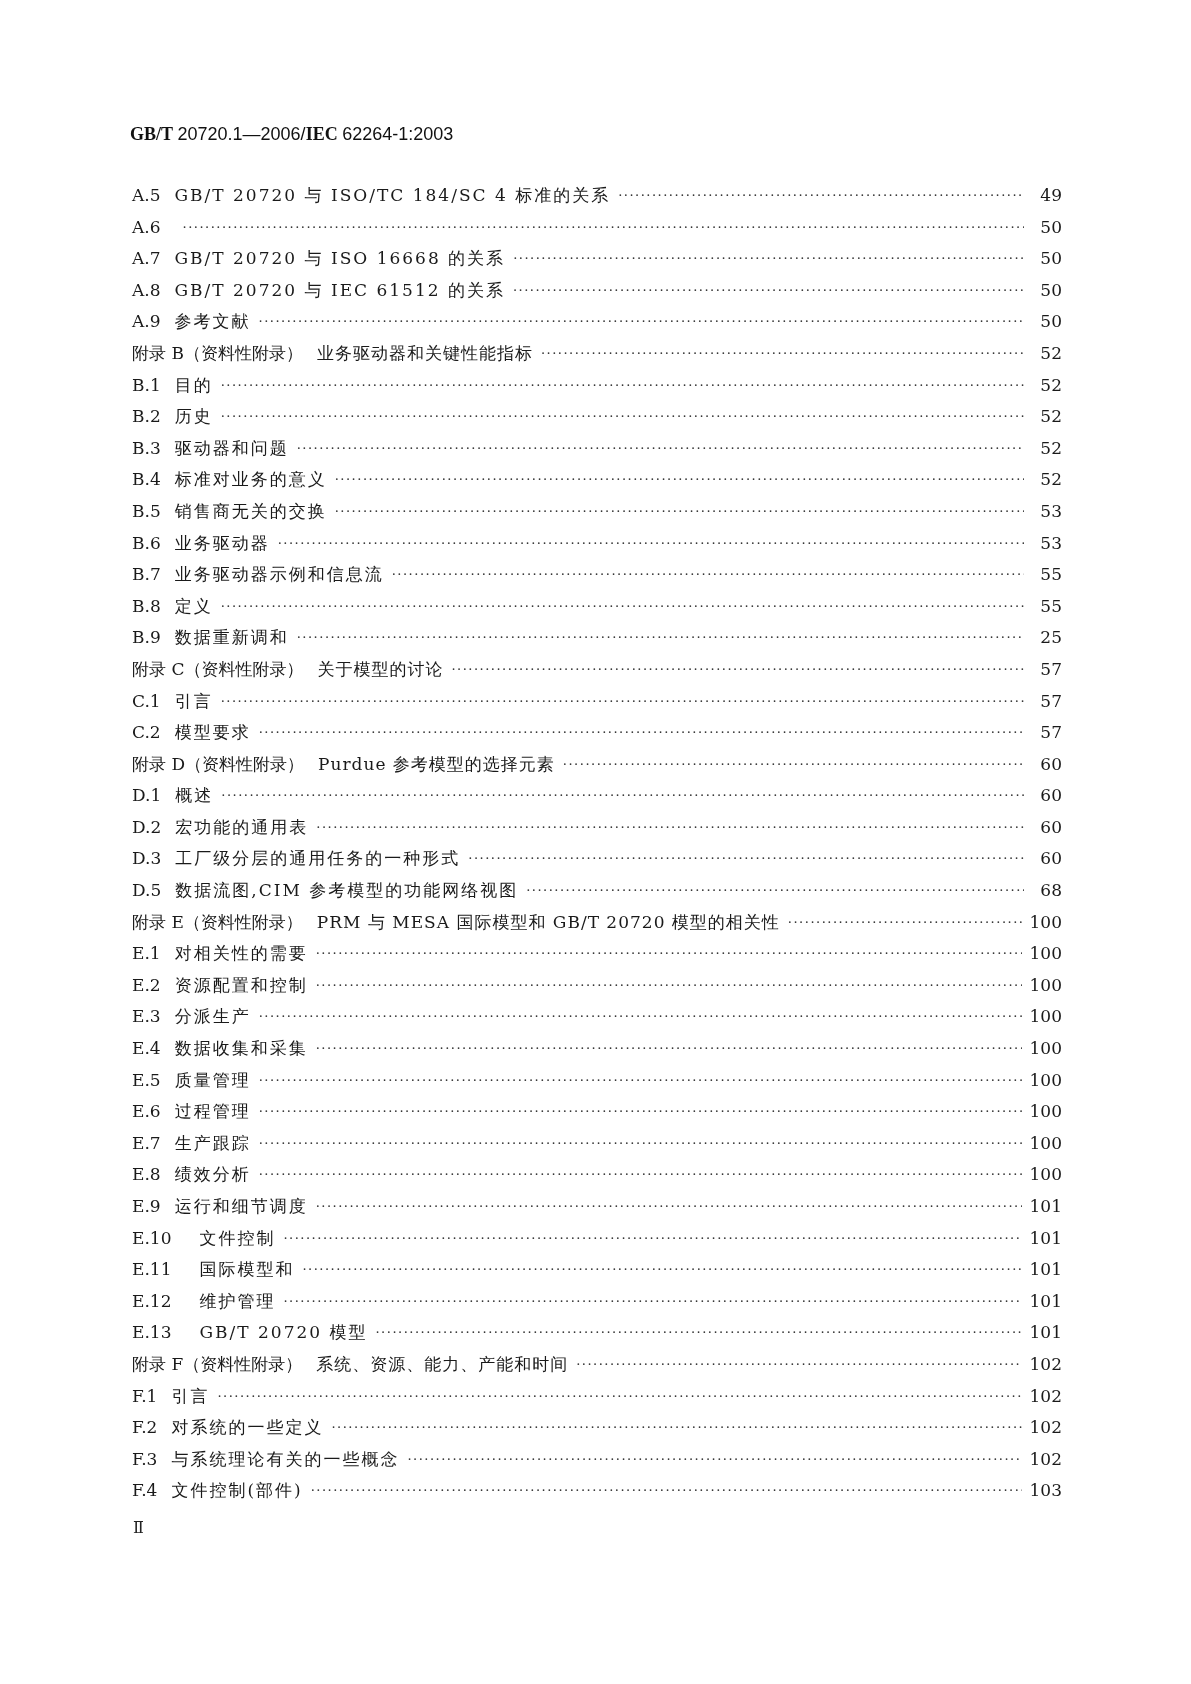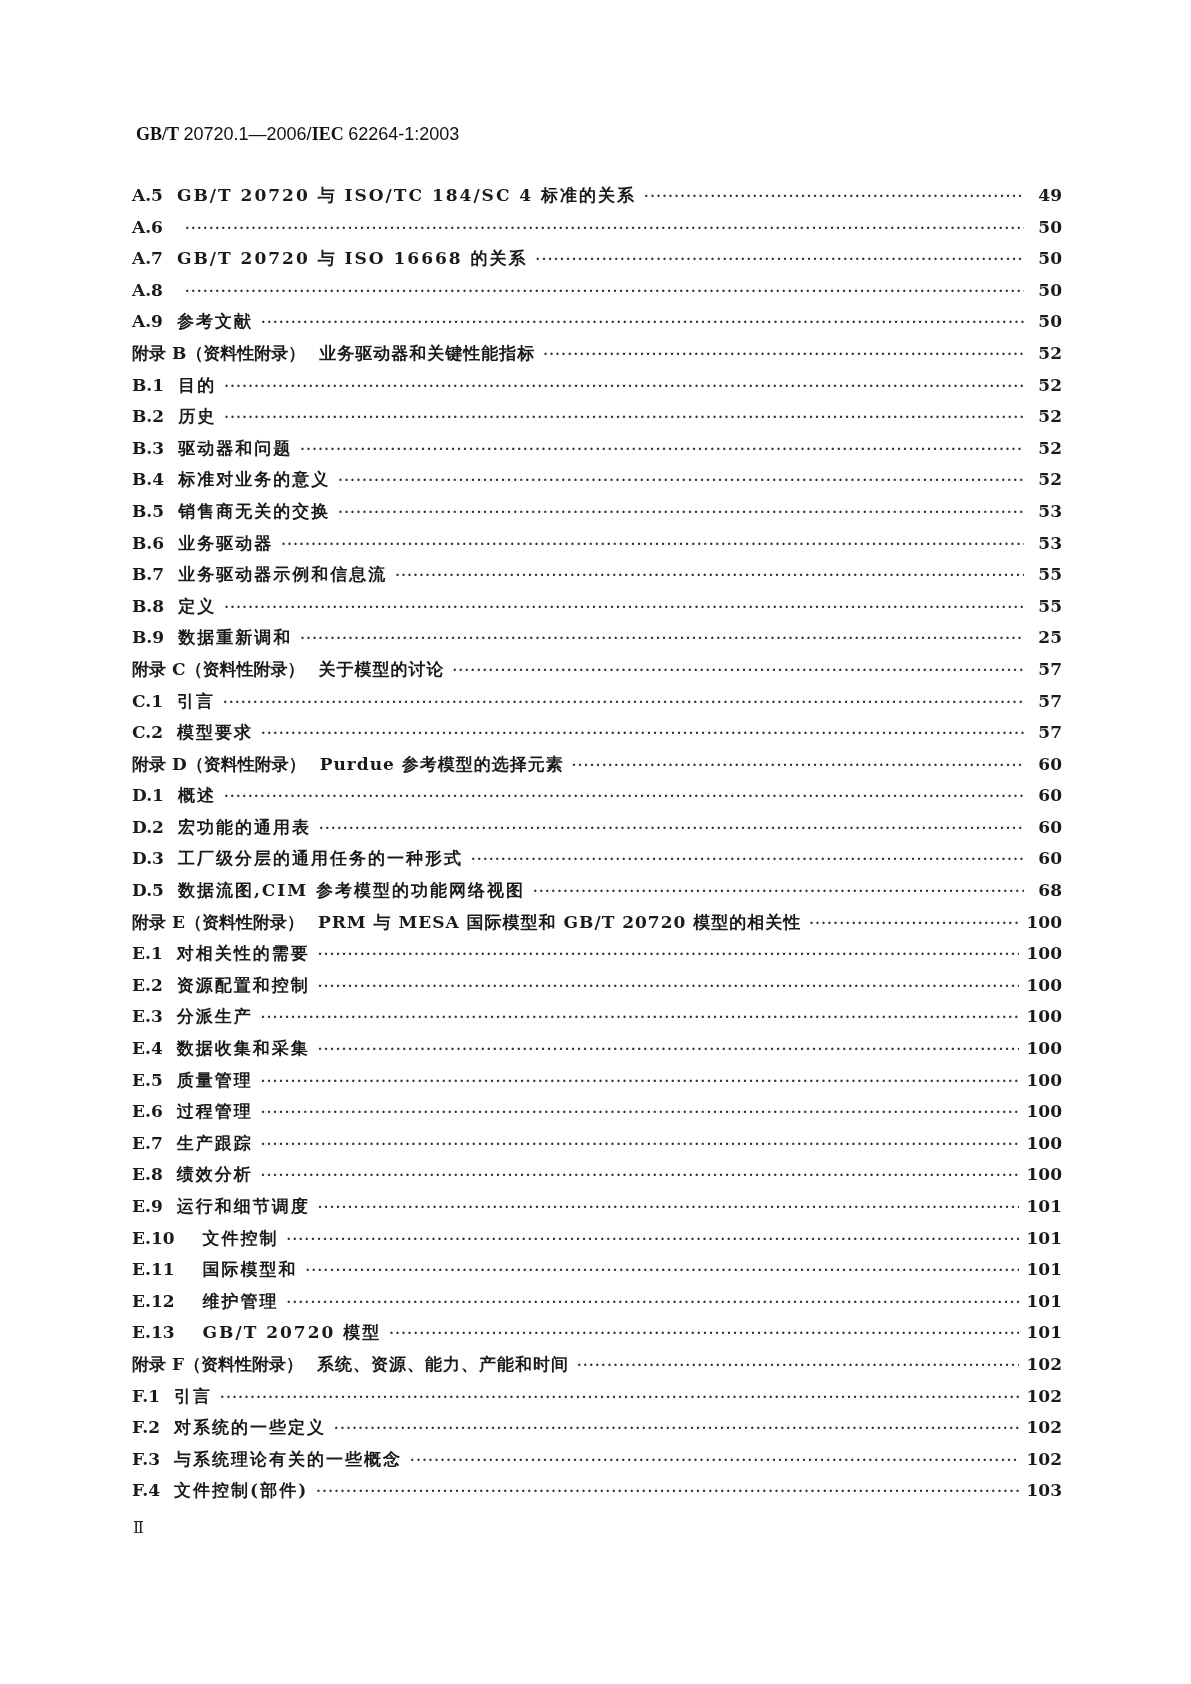--- a/index.html
+++ b/index.html
@@ -2,33 +2,33 @@
 <html><head>
 <meta charset="utf-8">
 <style>
   html, body { margin: 0; padding: 0; background: #ffffff; }
   body {
     width: 1191px; height: 1684px; position: relative; overflow: hidden;
     font-family: "DejaVu Serif", "Liberation Serif", serif;
     color: #1a1a1a;
   }
   .header {
-    position: absolute; left: 136px; top: 124px;
+    position: absolute; left: 130px; top: 124px;
     font-family: "Liberation Serif", "DejaVu Serif", serif;
     font-size: 18px; color: #111;
   }
   .header .bold { font-weight: bold; }
   .header .num { font-family: "Liberation Sans", "DejaVu Sans", sans-serif; }
   .toc {
     position: absolute; left: 132px; top: 180px; width: 930px;
   }
   .toc-row {
     display: flex; align-items: flex-start;
     height: 31.6px; line-height: 31.6px;
-    font-size: 17px; white-space: nowrap; font-weight: bold;
+    font-size: 17px; white-space: nowrap;
   }
   .toc-num { flex: 0 0 auto; margin-right: 14px; }
   .toc-row.wide .toc-num { margin-right: 28px; }
   .toc-title { flex: 0 0 auto; letter-spacing: 2px; }
   .toc-title.annex { letter-spacing: 1px; }
   .toc-leader {
     flex: 1 1 auto; margin: 0 8px; overflow: hidden;
     color: #333; letter-spacing: 1.5px; font-size: 13px;
   }
   .toc-leader::before {
@@ -62,20 +62,21 @@
       <span class="toc-page">50</span>
     </div>
     <div class="toc-row">
       <span class="toc-num">A.7</span>
       <span class="toc-title">GB/T 20720 与 ISO 16668 的关系</span>
       <span class="toc-leader"></span>
       <span class="toc-page">50</span>
     </div>
     <div class="toc-row">
       <span class="toc-num">A.8</span>
+      <span class="toc-title">GB/T 20720 与 IEC 61512 的关系</span>
       <span class="toc-leader"></span>
       <span class="toc-page">50</span>
     </div>
     <div class="toc-row">
       <span class="toc-num">A.9</span>
       <span class="toc-title">参考文献</span>
       <span class="toc-leader"></span>
       <span class="toc-page">50</span>
     </div>
     <div class="toc-row">

